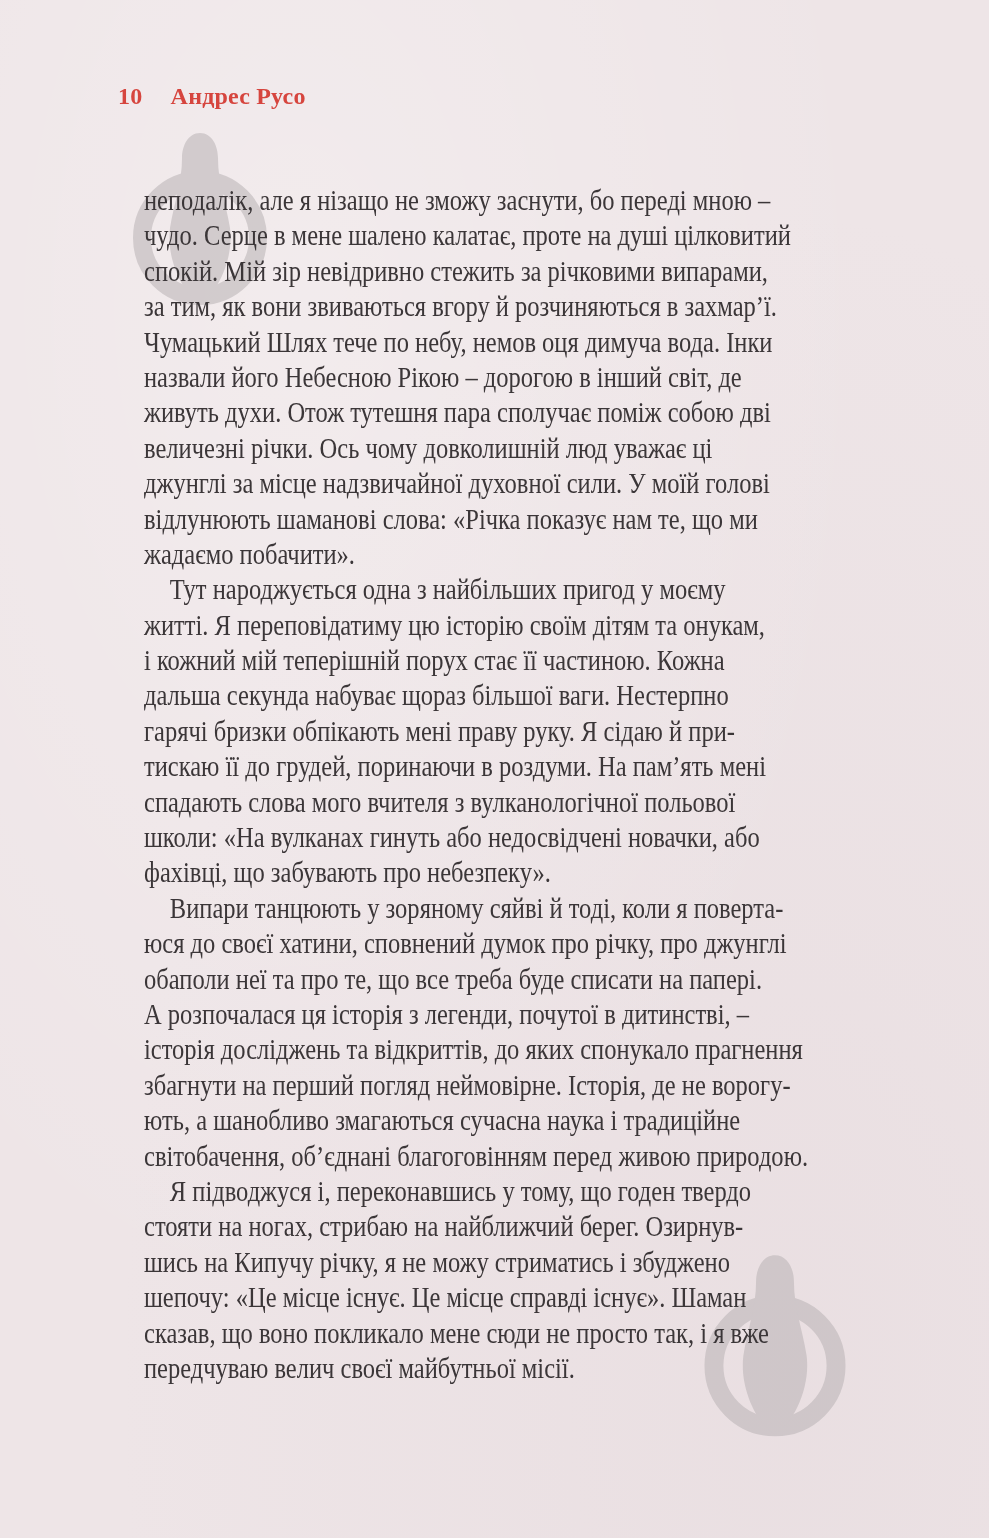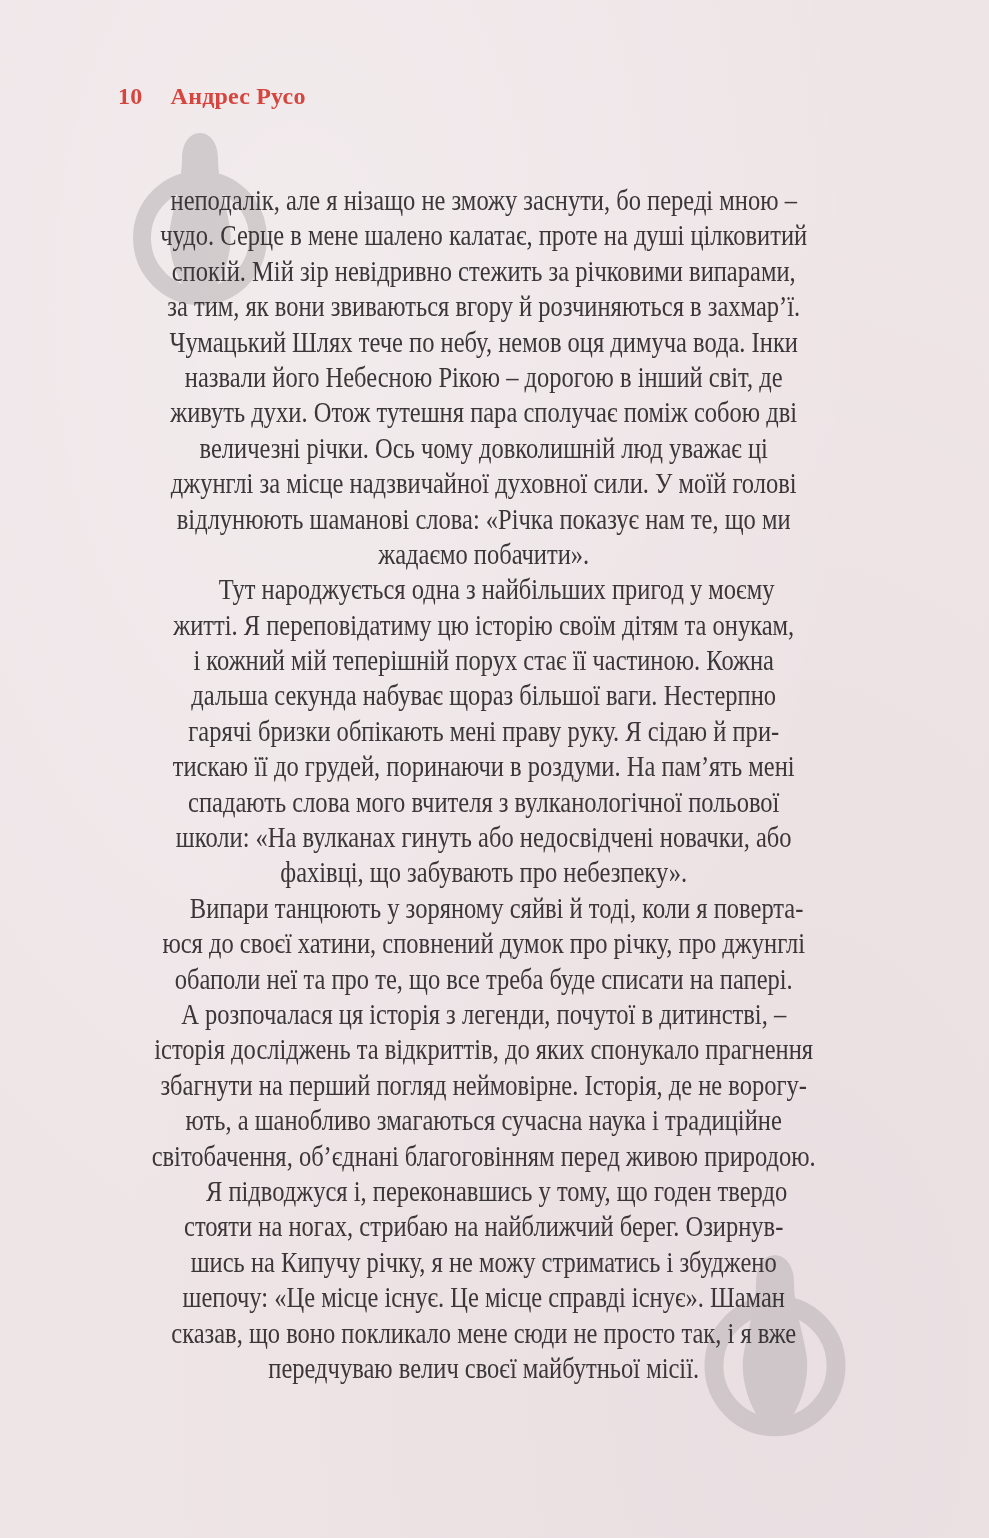--- a/index.html
+++ b/index.html
@@ -39,21 +39,20 @@
     }
     .text-block {
       position: absolute;
       left: 144px;
       top: 183px;
       width: 790px;
       font-family: "Liberation Serif", "DejaVu Serif", serif;
       font-size: 28.5px;
       line-height: 35.4px;
       color: #3b3638;
-      text-align: center;
     }
     .line {
       display: block;
       white-space: nowrap;
       height: 35.4px;
       transform-origin: left center;
       transform: scaleX(0.86);
     }
     .line.indent-first {
       padding-left: 30px;

